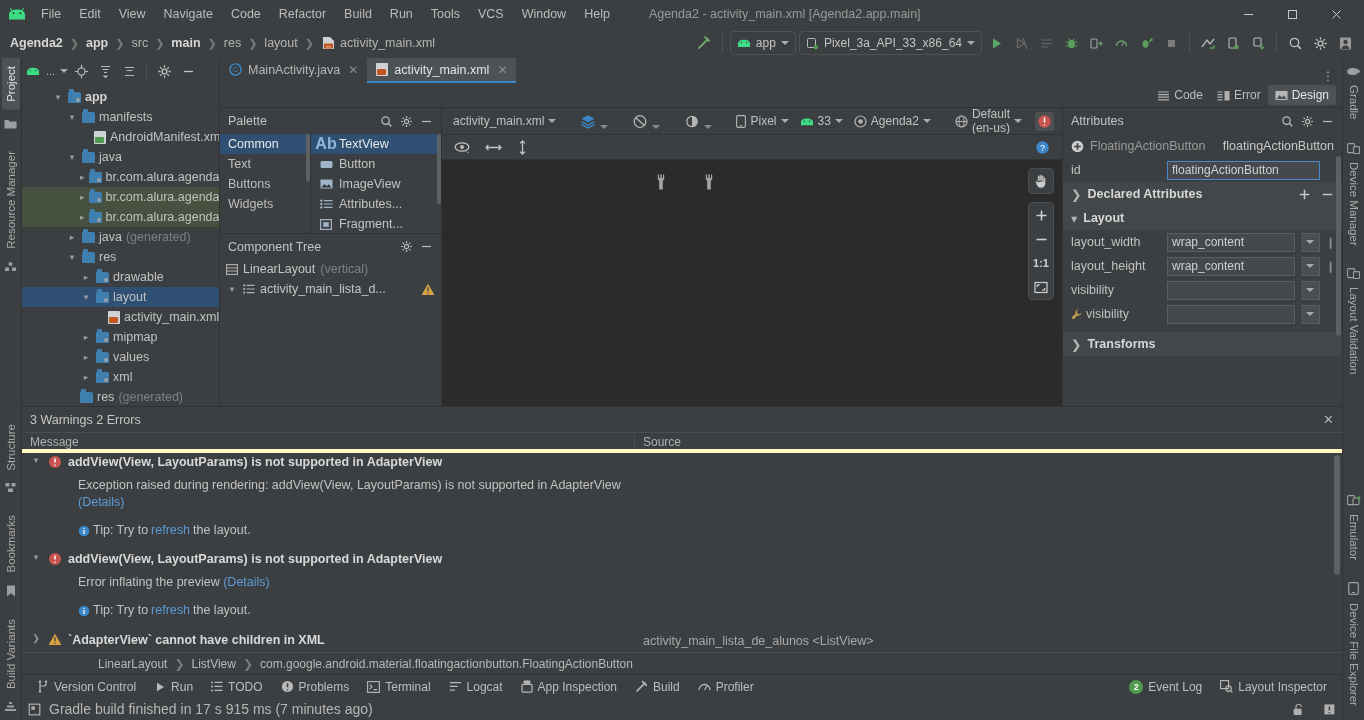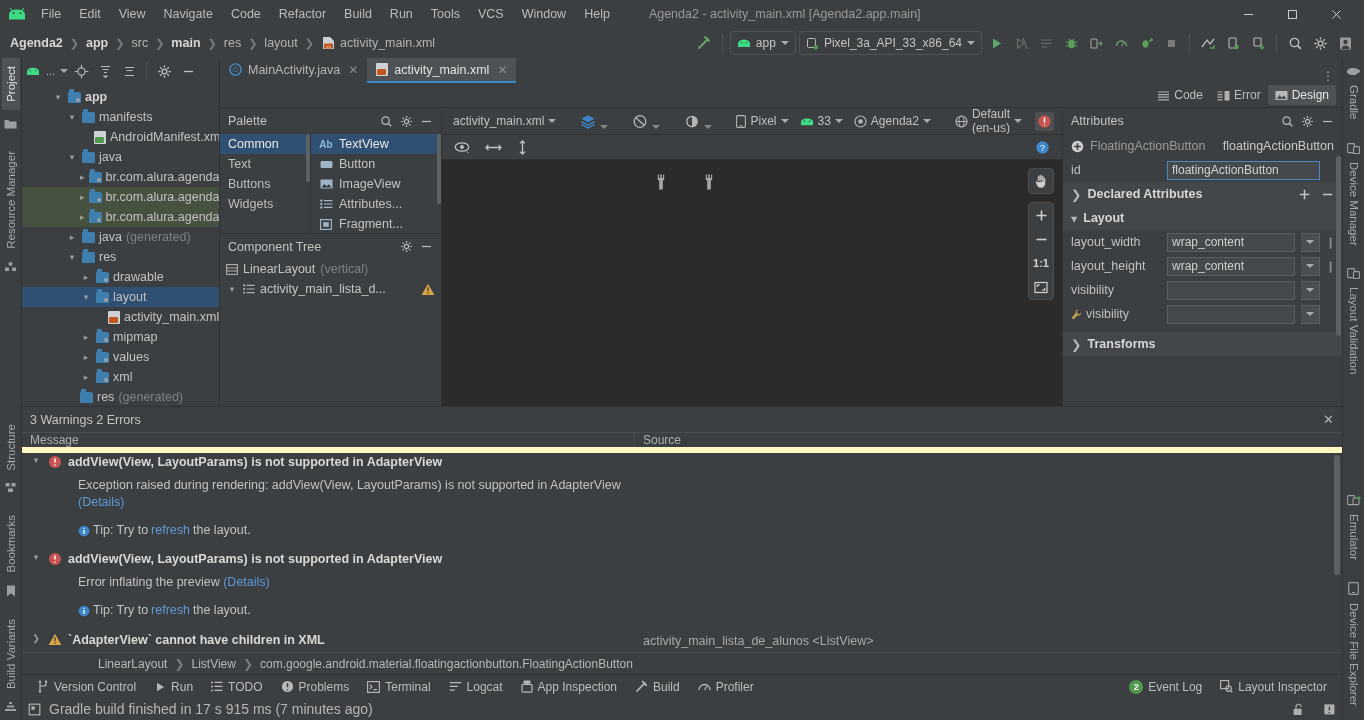--- a/index.html
+++ b/index.html
@@ -109,21 +109,21 @@
   .dropdn { width:19px; height:19px; flex:0 0 19px; border:1px solid #5a5f61; border-left:none; background:#4a4e50; display:flex; align-items:center; justify-content:center;}
   .pin { width:8px; flex:0 0 8px; color:#8a8a8a; font-size:11px; text-align:center;}
   .section { height:24px; display:flex; align-items:center; gap:6px; padding:0 8px; background:#434749; font-size:12.5px; color:#d6d6d6; font-weight:bold;}
   .section .acts { margin-left:auto; display:flex; gap:10px; color:#bdbdbd; font-weight:normal;}
   .vscroll { position:absolute; right:1px; width:5px; background:#5c6164; border-radius:3px;}
 
   
   .problems { height:268px; flex:0 0 268px; display:flex; flex-direction:column; background:#3c3f41; border-top:1px solid #323232;}
   .pr-head { height:25px; display:flex; align-items:center; padding:0 8px; font-size:12.5px; color:#c5c5c5;}
   .pr-close { margin-left:auto; color:#b5b5b5; font-size:13px;}
-  .pr-cols { height:21px; display:flex; align-items:flex-end; font-size:12px; color:#b0b0b0; border-top:1px solid #4a4e50; border-bottom:6px solid #fef9c3; background:#3c3f41;}
+  .pr-cols { height:21px; display:flex; align-items:flex-end; font-size:12px; color:#b0b0b0; border-top:1px solid #4a4e50; border-bottom:4px solid #fef9c3; background:#3c3f41;}
   .pr-col1 { width:613px; flex:0 0 613px; padding-left:8px; border-right:1px solid #4a4e50;}
   .pr-col2 { flex:1; padding-left:8px;}
   .pr-body { flex:1; position:relative; overflow:hidden; font-size:12.5px;}
   .pr-item { display:flex; min-height:21px; align-items:flex-start;}
   .pr-msg { width:613px; flex:0 0 613px; display:flex; align-items:flex-start; gap:6px; padding:2px 0 2px 8px;}
   .pr-src { flex:1; padding:3px 0 0 8px; color:#a9a9a9; white-space:nowrap; overflow:hidden;}
   .pr-title { font-weight:bold; color:#d8d8d8;}
   .pr-detail { padding:3px 0 3px 56px; color:#c2c2c2; line-height:17px;}
   .lnk { color:#5d9ad6; }
   .pr-scroll { position:absolute; right:2px; top:2px; width:6px; height:120px; background:#5c6164; border-radius:3px;}
@@ -642,21 +642,21 @@
                   <div class="palcat">
                       <span>Buttons</span>
                     </div>
                   <div class="palcat">
                       <span>Widgets</span>
                     </div>
                   <div class="palscroll"></div>
                 </div>
                 <div class="palitems">
                   <div class="palitem sel">
-                    <span class="ic" style="color:#8fb8d8;font-size:10px;font-weight:bold;width:14px">Ab</span>
+                    <span class="ic" style="color:#8fb8d8;font-size:16px;font-weight:bold;width:14px">Ab</span>
                     <span>TextView</span>
                   </div>
                   <div class="palitem">
                     <span class="ic" style="width:14px">
                       <svg width="13" height="9" viewBox="0 0 13 9">
                           <rect x="0.5" y="1" width="12" height="7" rx="1.6" fill="#9fb4c6"></rect>
                         </svg>
                     </span>
                     <span>Button</span>
                   </div>

